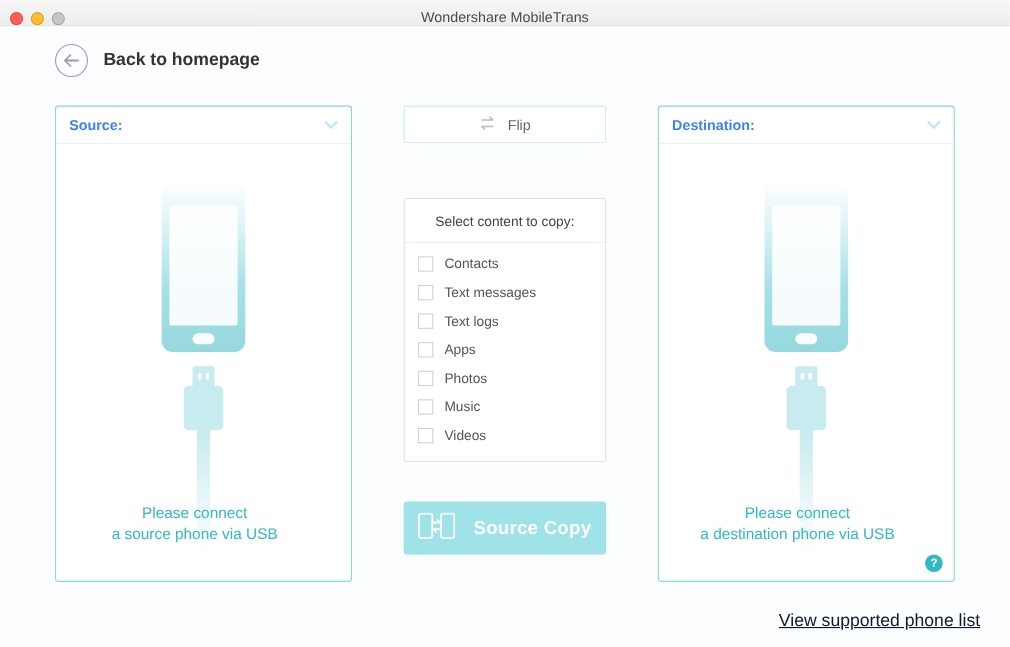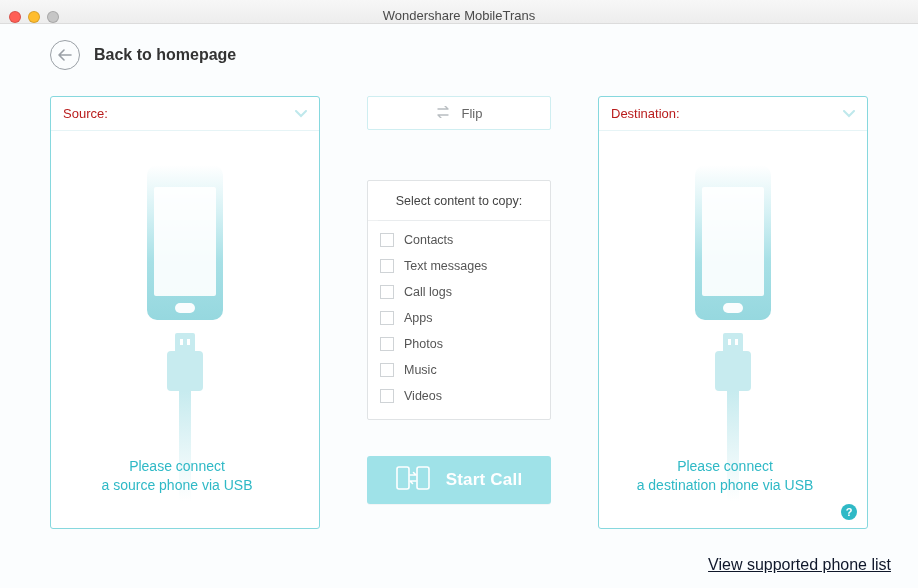--- a/index.html
+++ b/index.html
@@ -16,21 +16,21 @@
 .content { position: relative; height: 564px; background: #fbfdfe; }
 
 .back-wrap { position: absolute; left: 50px; top: 16px; display: flex; align-items: center; gap: 14px; cursor: pointer; }
 .back-circle { width: 30px; height: 30px; border: 1.5px solid #9aa0a6; border-radius: 50%; display: flex; align-items: center; justify-content: center; }
 .back-title { font-size: 16px; font-weight: 600; color: #333; }
 
 .columns { position: absolute; top: 72px; left: 50px; right: 50px; height: 434px; display: flex; justify-content: space-between; }
 
 .device-panel { width: 270px; height: 433px; border: 1px solid #86d8de; border-radius: 3px; background: #fff; position: relative; }
 .panel-header { height: 34px; display: flex; align-items: center; justify-content: space-between; padding: 0 12px; border-bottom: 1px solid #e6f4f6; cursor: pointer; }
-.panel-header-label { font-size: 13px; font-weight: 400; color: #b91c1c; }
+.panel-header-label { font-size: 13px; font-weight: 700; color: #3b82f6; }
 .panel-chev svg { display: block; }
 
 .phone-art { position: absolute; left: 0; right: 0; top: 68px; display: flex; justify-content: center; }
 .phone-body { width: 76px; height: 155px; border-radius: 10px; background: linear-gradient(180deg, rgba(166,225,232,0) 0%, rgba(166,225,232,.45) 30%, #a7e0e6 62%, #96d8df 100%); position: relative; }
 .phone-screen { position: absolute; left: 7px; right: 7px; top: 22px; bottom: 24px; background: #fff; border-radius: 2px; opacity: .9; }
 .phone-home { position: absolute; bottom: 7px; left: 50%; transform: translateX(-50%); width: 20px; height: 10px; border-radius: 5px; background: #fff; opacity: .95; }
 
 .usb-art { position: absolute; left: 0; right: 0; top: 236px; display: flex; justify-content: center; }
 .usb-body { width: 36px; display: flex; flex-direction: column; align-items: center; }
 .usb-tip { width: 20px; height: 18px; background: #c7ebef; border-radius: 2px 2px 0 0; display:flex; align-items:center; justify-content:center; gap:4px; }
@@ -131,21 +131,21 @@
           <label class="check-row">
               <span class="checkbox"></span>
               <span class="check-label">Contacts</span>
             </label>
           <label class="check-row">
               <span class="checkbox"></span>
               <span class="check-label">Text messages</span>
             </label>
           <label class="check-row">
               <span class="checkbox"></span>
-              <span class="check-label">Call logs</span>
+              <span class="check-label">Text logs</span>
             </label>
           <label class="check-row">
               <span class="checkbox"></span>
               <span class="check-label">Apps</span>
             </label>
           <label class="check-row">
               <span class="checkbox"></span>
               <span class="check-label">Photos</span>
             </label>
           <label class="check-row">
@@ -160,21 +160,21 @@
       </div>
 
       <div class="start-btn">
         <span>
           <svg width="34" height="24" viewBox="0 0 34 24">
             <rect x="1" y="1" width="12" height="22" rx="2" stroke="#fff" stroke-width="1.6" fill="none"></rect>
             <rect x="21" y="1" width="12" height="22" rx="2" stroke="#fff" stroke-width="1.6" fill="none"></rect>
             <path d="M14 9 H20 M20 9 L17.5 6.5 M20 15 H14 M14 15 L16.5 17.5" stroke="#fff" stroke-width="1.6" fill="none" stroke-linecap="round" stroke-linejoin="round"></path>
           </svg>
         </span>
-        <span class="start-btn-label">Start Call</span>
+        <span class="start-btn-label">Source Copy</span>
       </div>
     </div>
 
     <div class="device-panel">
       <div class="panel-header">
         <span class="panel-header-label">Destination:</span>
         <span class="panel-chev">
           <svg width="12" height="8" viewBox="0 0 12 8">
               <path d="M1 1 L6 6 L11 1" stroke="#bfe8ec" stroke-width="2" fill="none" stroke-linecap="round"></path>
             </svg>

